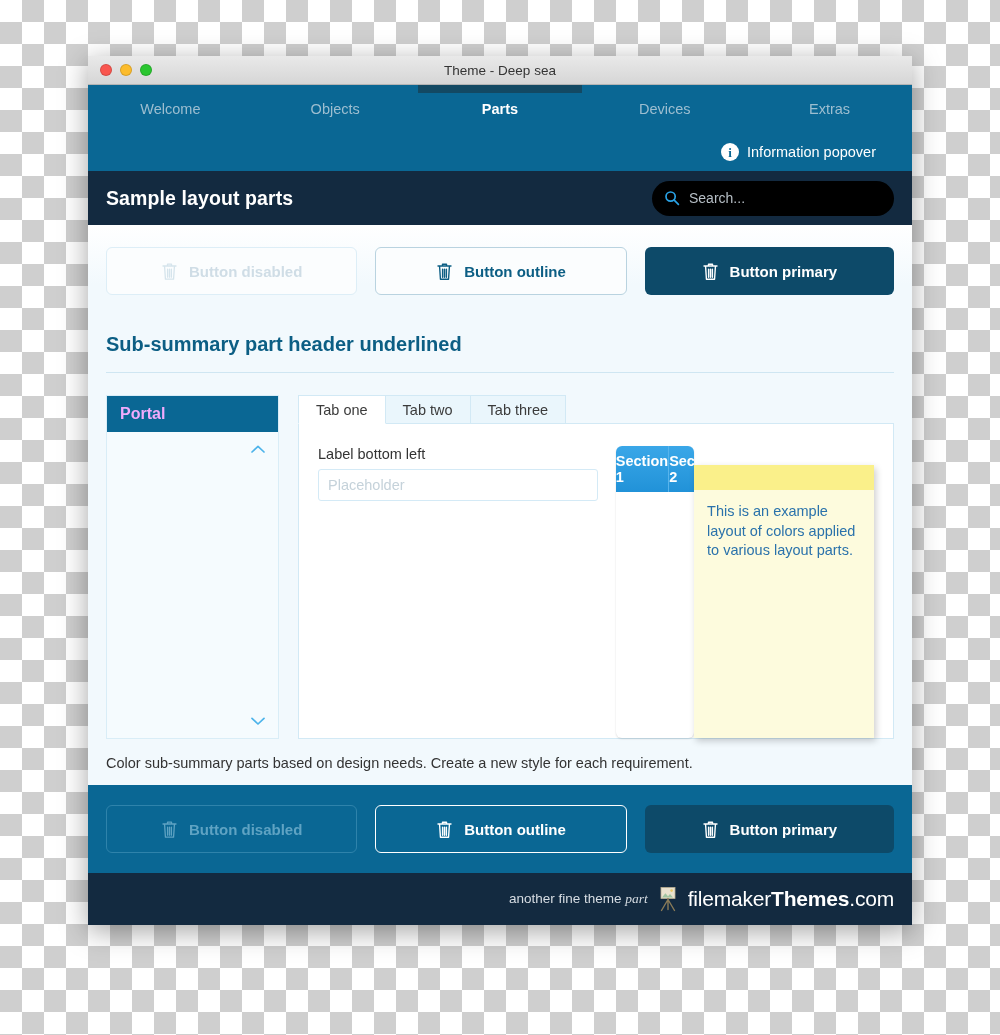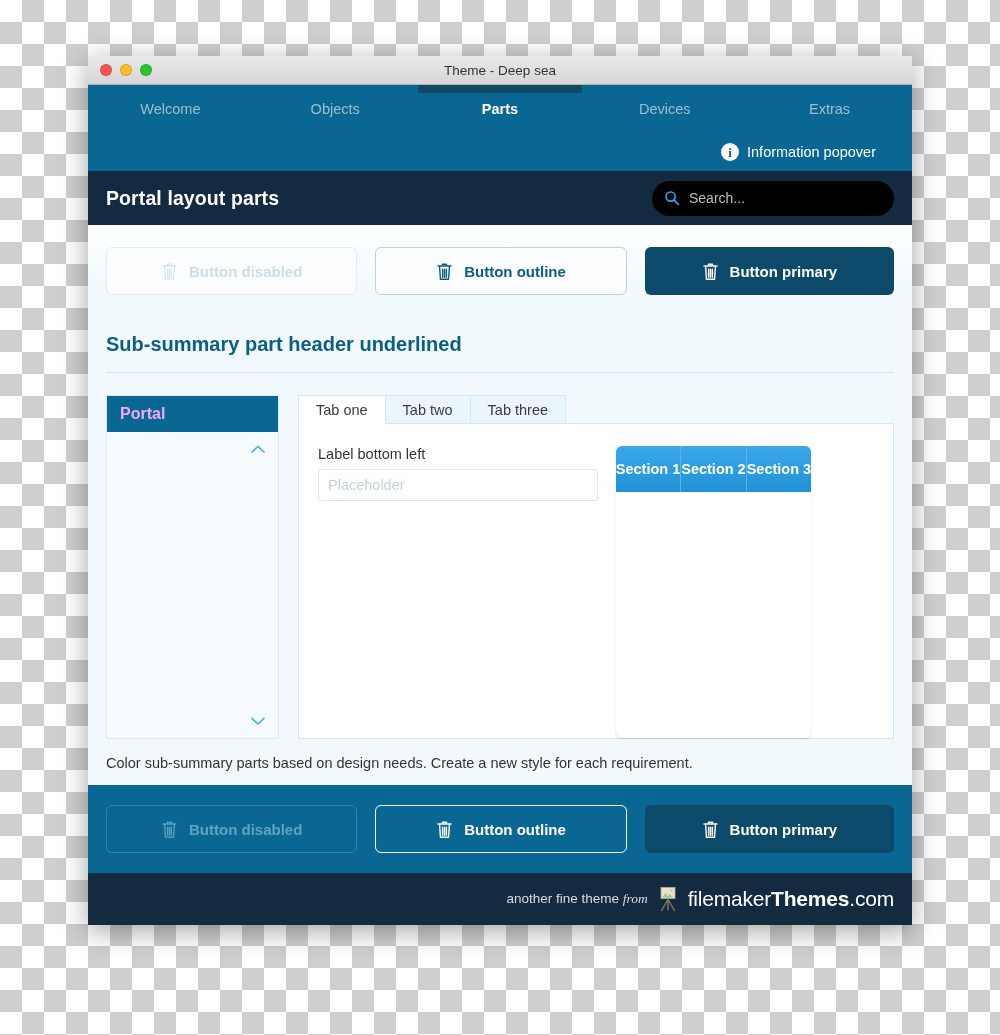--- a/index.html
+++ b/index.html
@@ -435,21 +435,21 @@
         <span>Extras</span>
       </div>
     </div>
     <div class="info-row">
       <div class="info-icon">i</div>
       <span class="info-label">Information popover</span>
     </div>
   </div>
 
   <div class="header">
-    <div class="header-title">Portal layout parts</div>
+    <div class="header-title">Sample layout parts</div>
     <div class="searchbox">
       <svg class="search-ico" viewBox="0 0 16 16">
         <circle cx="6.6" cy="6.6" r="4.6" fill="none" stroke="#2aa3e6" stroke-width="1.7"></circle>
         <line x1="10.2" y1="10.2" x2="14.4" y2="14.4" stroke="#2aa3e6" stroke-width="1.7" stroke-linecap="round"></line>
       </svg>
       <span class="search-ph">Search...</span>
     </div>
   </div>
 
   <div class="pagebody">
@@ -518,20 +518,24 @@
                 <span>Section 1</span>
               </div>
               <div class="seg">
                 <span>Section 2</span>
               </div>
               <div class="seg">
                 <span>Section 3</span>
               </div>
             </div>
 
+            <div class="note">
+              <div class="note-band"></div>
+              <div class="note-text">This is an example layout of colors applied to various layout parts.</div>
+            </div>
           </div>
         </div>
       </div>
     </div>
 
     <div class="caption">Color sub-summary parts based on design needs. Create a new style for each requirement.</div>
   </div>
 
   <div class="footerbar">
     <div class="btnrow">
@@ -550,21 +554,21 @@
       <div class="btn primary">
         <svg class="tcan" viewBox="0 0 17 19">
           <path d="M2 4h13M6.5 4V2.2h4V4M3.6 4.8l.85 12.4h8.1L13.4 4.8M6.6 7.2v8M8.5 7.2v8M10.4 7.2v8" fill="none" stroke="#ffffff" stroke-width="1.4" stroke-linecap="round" stroke-linejoin="round"></path>
         </svg>
         <span>Button primary</span>
       </div>
     </div>
   </div>
 
   <div class="credits">
-    <div class="credit-text"><span>another fine theme </span><span class="ital">from</span></div>
+    <div class="credit-text"><span>another fine theme </span><span class="ital">part</span></div>
     <svg class="easel" viewBox="0 0 22 26">
       <rect x="4" y="1.5" width="14" height="11" fill="#e9e2cf" stroke="#b9ae92" stroke-width="0.8"></rect>
       <path d="M5 11.5l3.4-4.2 2.6 3 2-2.3 3 3.5z" fill="#9fc4a0"></path>
       <circle cx="14.6" cy="4.6" r="1.3" fill="#e8c766"></circle>
       <path d="M11 12.5v11M11 13.5L4.5 24.5M11 13.5l6.5 11" stroke="#8a7b58" stroke-width="1.4" stroke-linecap="round" fill="none"></path>
     </svg>
     <div class="brand"><span class="light">filemaker</span><b>Themes</b><span class="light">.com</span></div>
   </div>
 
 </div>

